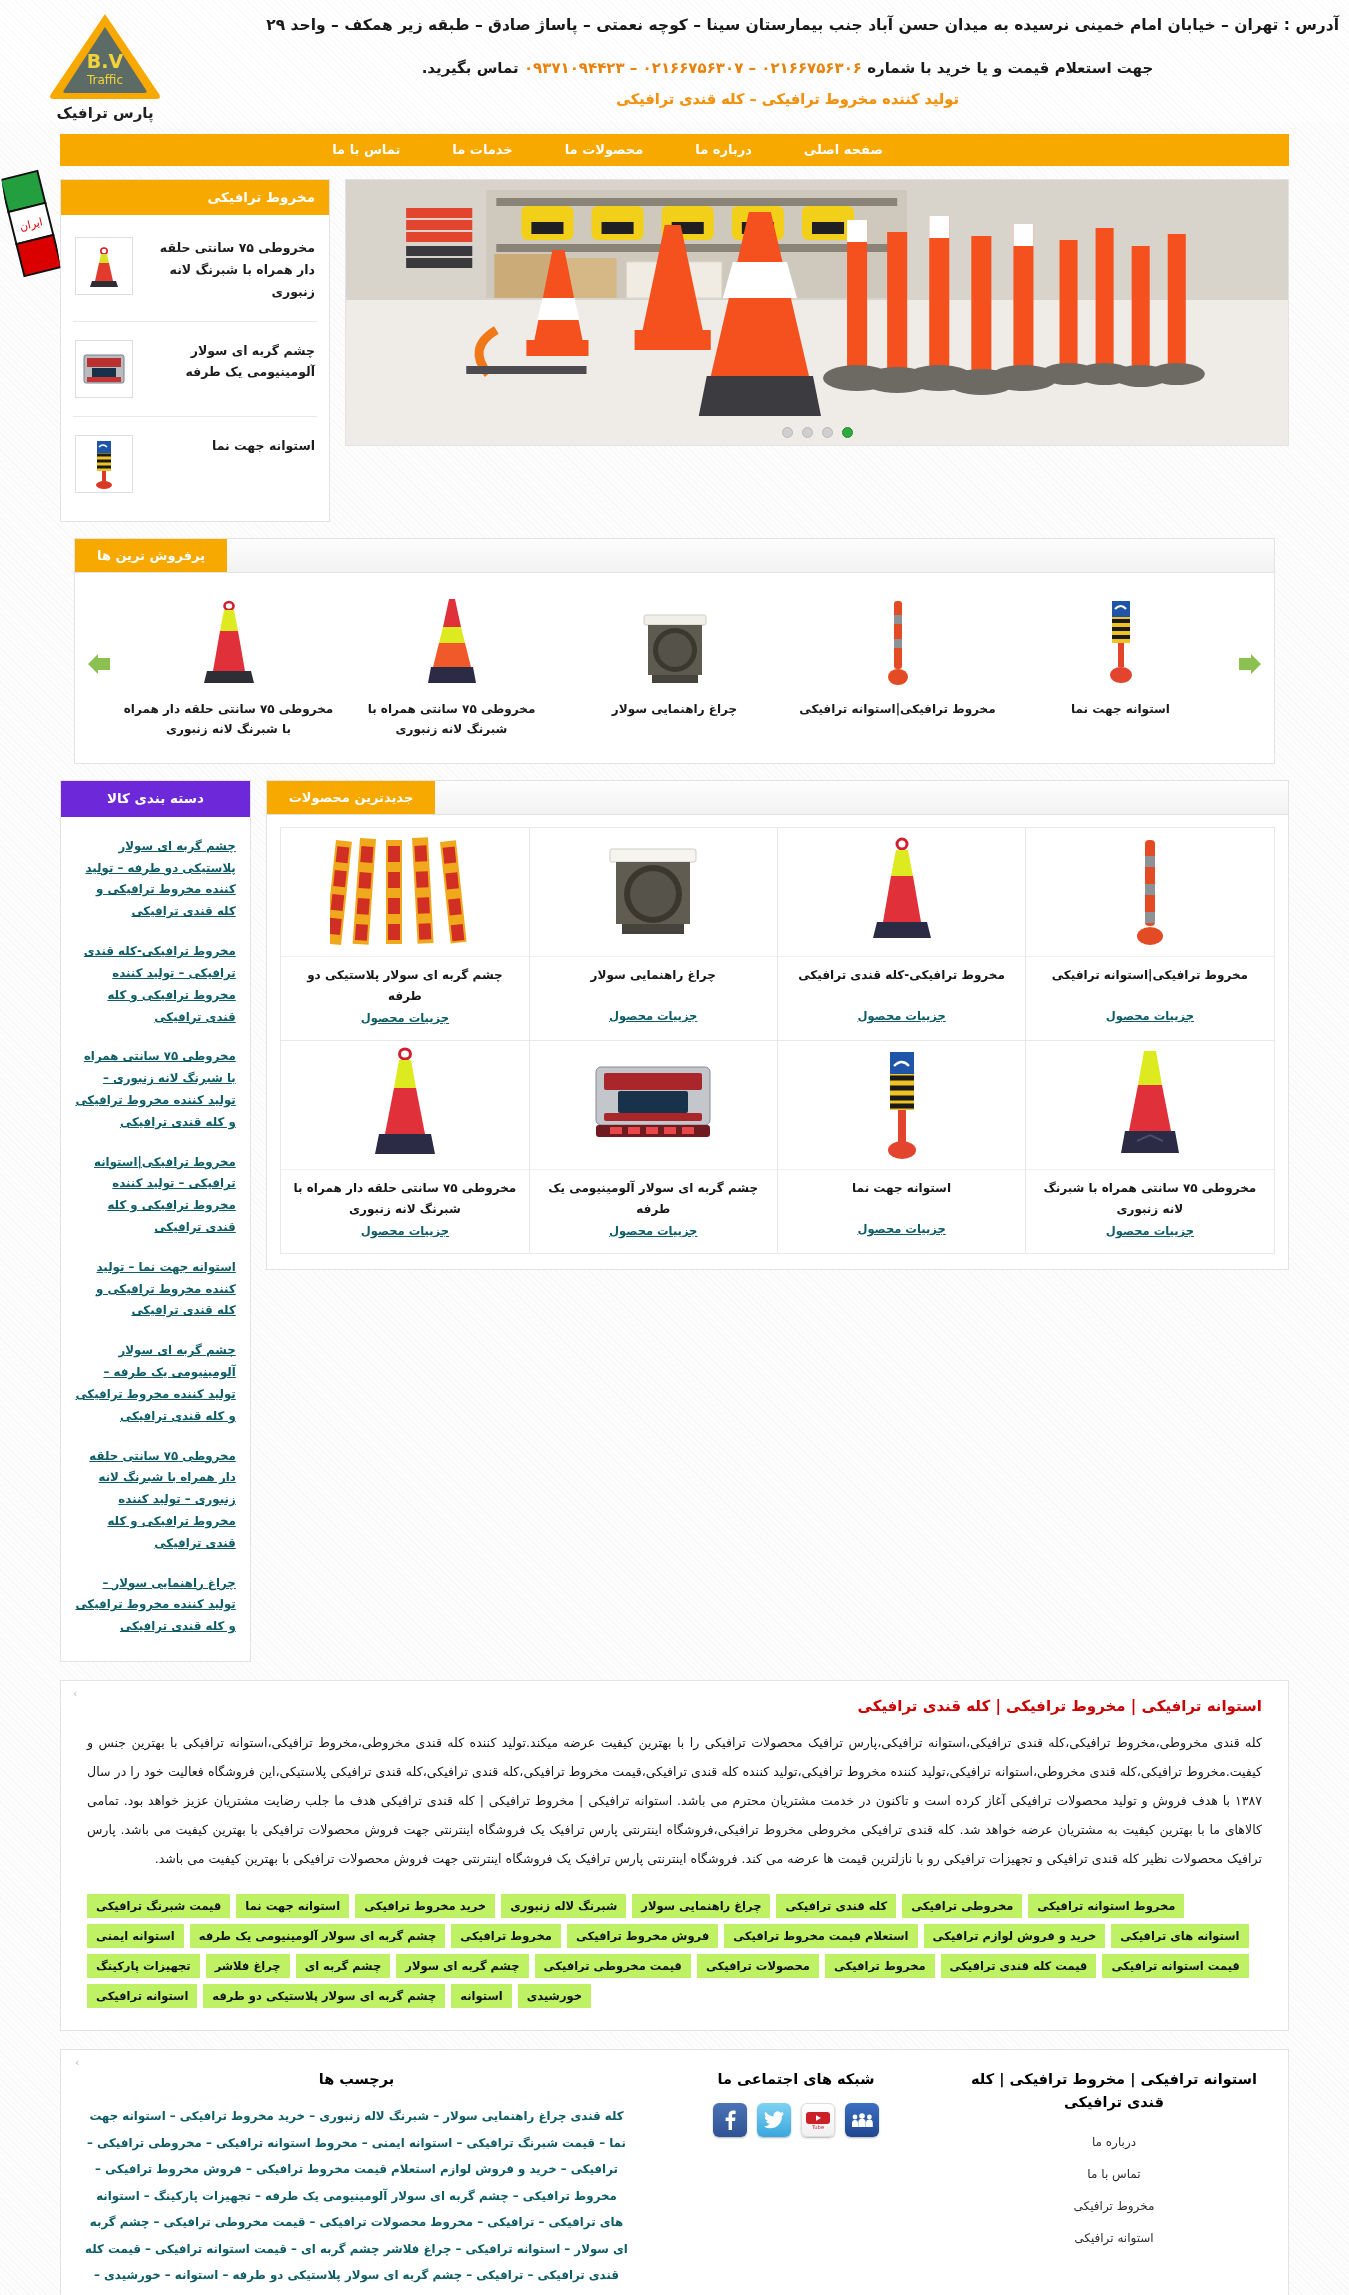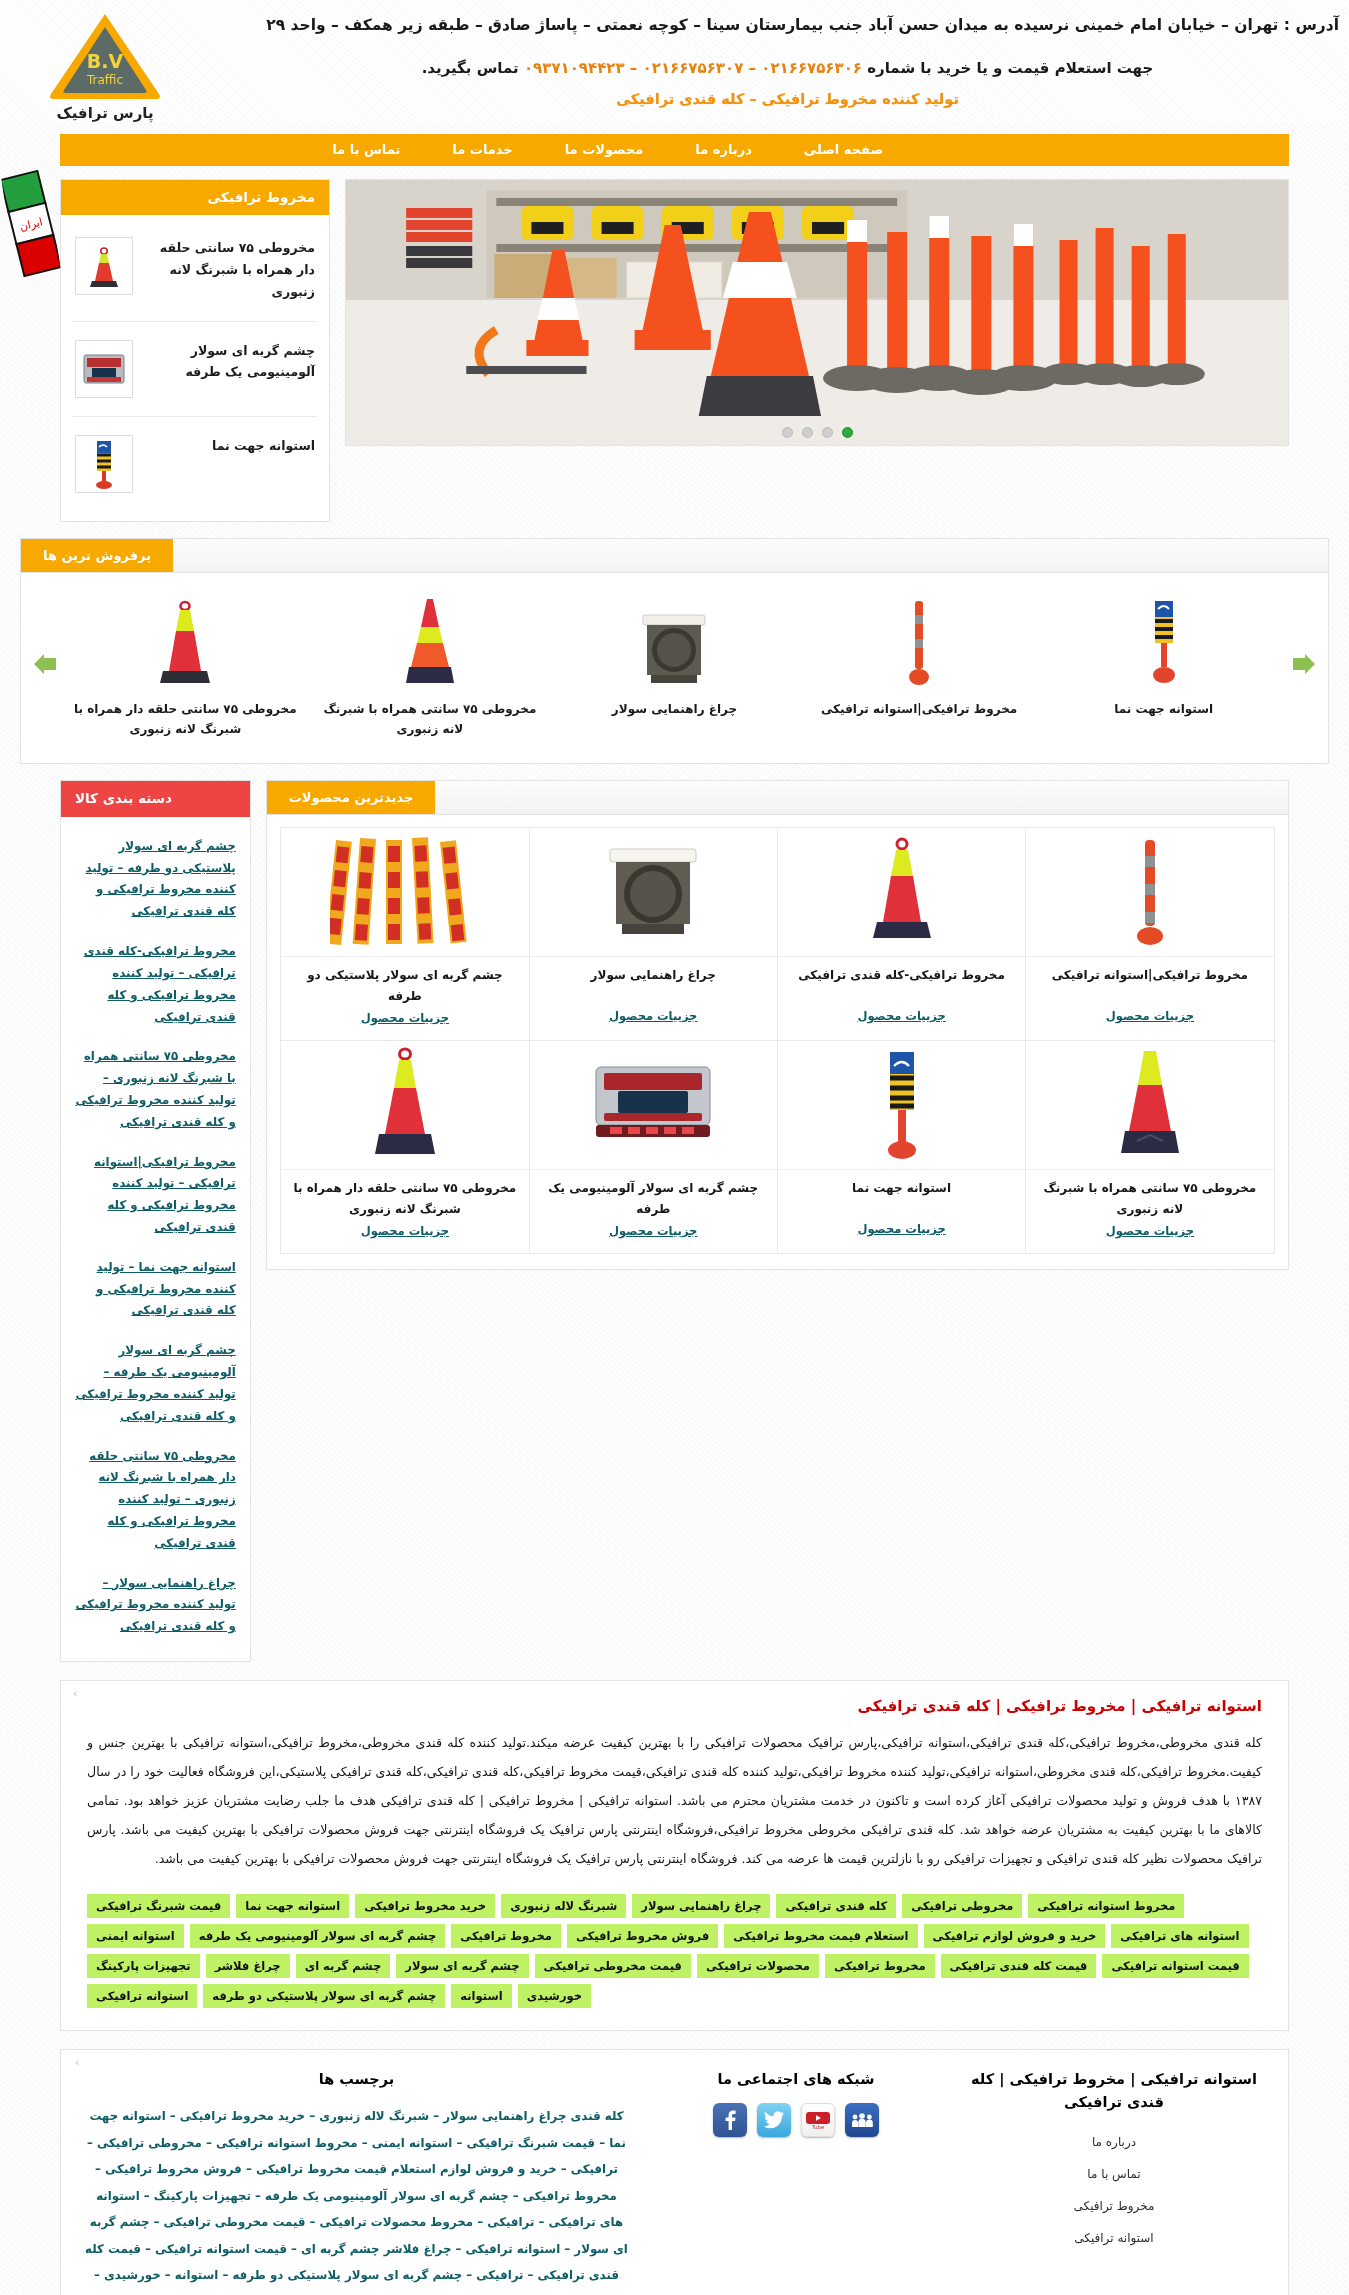--- a/index.html
+++ b/index.html
@@ -128,21 +128,21 @@
     position: absolute; bottom: 7px; left: 0; right: 0;
     display: flex; justify-content: center; gap: 9px;
   }
   .dot {
     width: 11px; height: 11px; border-radius: 50%;
     background: #cfcfcf; border: 1px solid #b9b9b9; cursor: pointer;
   }
   .dot.active { background: #2eaa3e; border-color: #238a31; }
 
   
-  .section { width: 1309px; margin: 16px auto 4px auto; }
+  .section { width: 1201px; margin: 16px auto 4px auto; }
   .sec-head-bar {
     display: flex; flex-direction: row-reverse;
     background: linear-gradient(#fdfdfd,#f2f2f2);
     border: 1px solid #e3e3e3; border-bottom: none;
   }
   .sec-head-title {
     background: #f7a900; color: #fff; font-weight: bold; font-size: 13px;
     padding: 9px 22px;
   }
   .sec-body {
@@ -168,22 +168,22 @@
     line-height: 1.7;
   }
 
   
   .main-row {
     width: 1229px; margin: 16px auto 0 auto;
     display: flex; flex-direction: row-reverse; gap: 15px; align-items: flex-start;
   }
   .cat-panel { width: 270px; }
   .cat-head {
-    background: #ef4444; color: #fff; font-weight: bold;
-    font-size: 13.5px; padding: 9px 14px; text-align: left; line-height: 1.3;
+    background: #6d28d9; color: #fff; font-weight: bold;
+    font-size: 13.5px; padding: 9px 14px; text-align: center; line-height: 1.3;
   }
   .cat-list { padding: 10px 14px 14px 14px; }
   .cat-link {
     display: block; color: #0d5c66; font-weight: bold; font-size: 11.8px;
     text-decoration: underline; line-height: 1.85; text-align: right;
     padding: 9px 0; cursor: pointer;
   }
 
   .products-panel { flex: 1 1 auto; }
   .grid {

